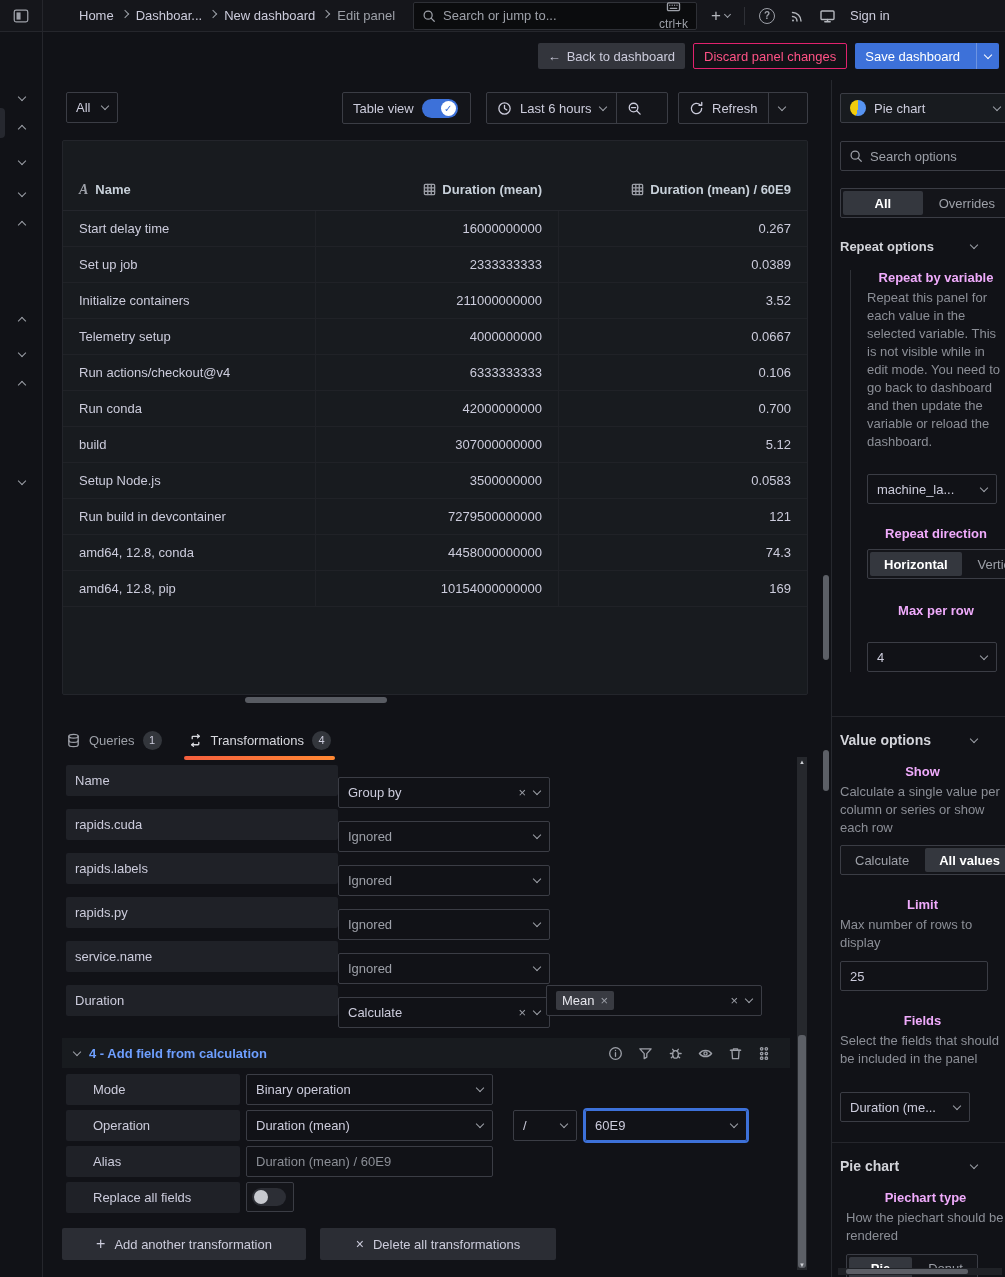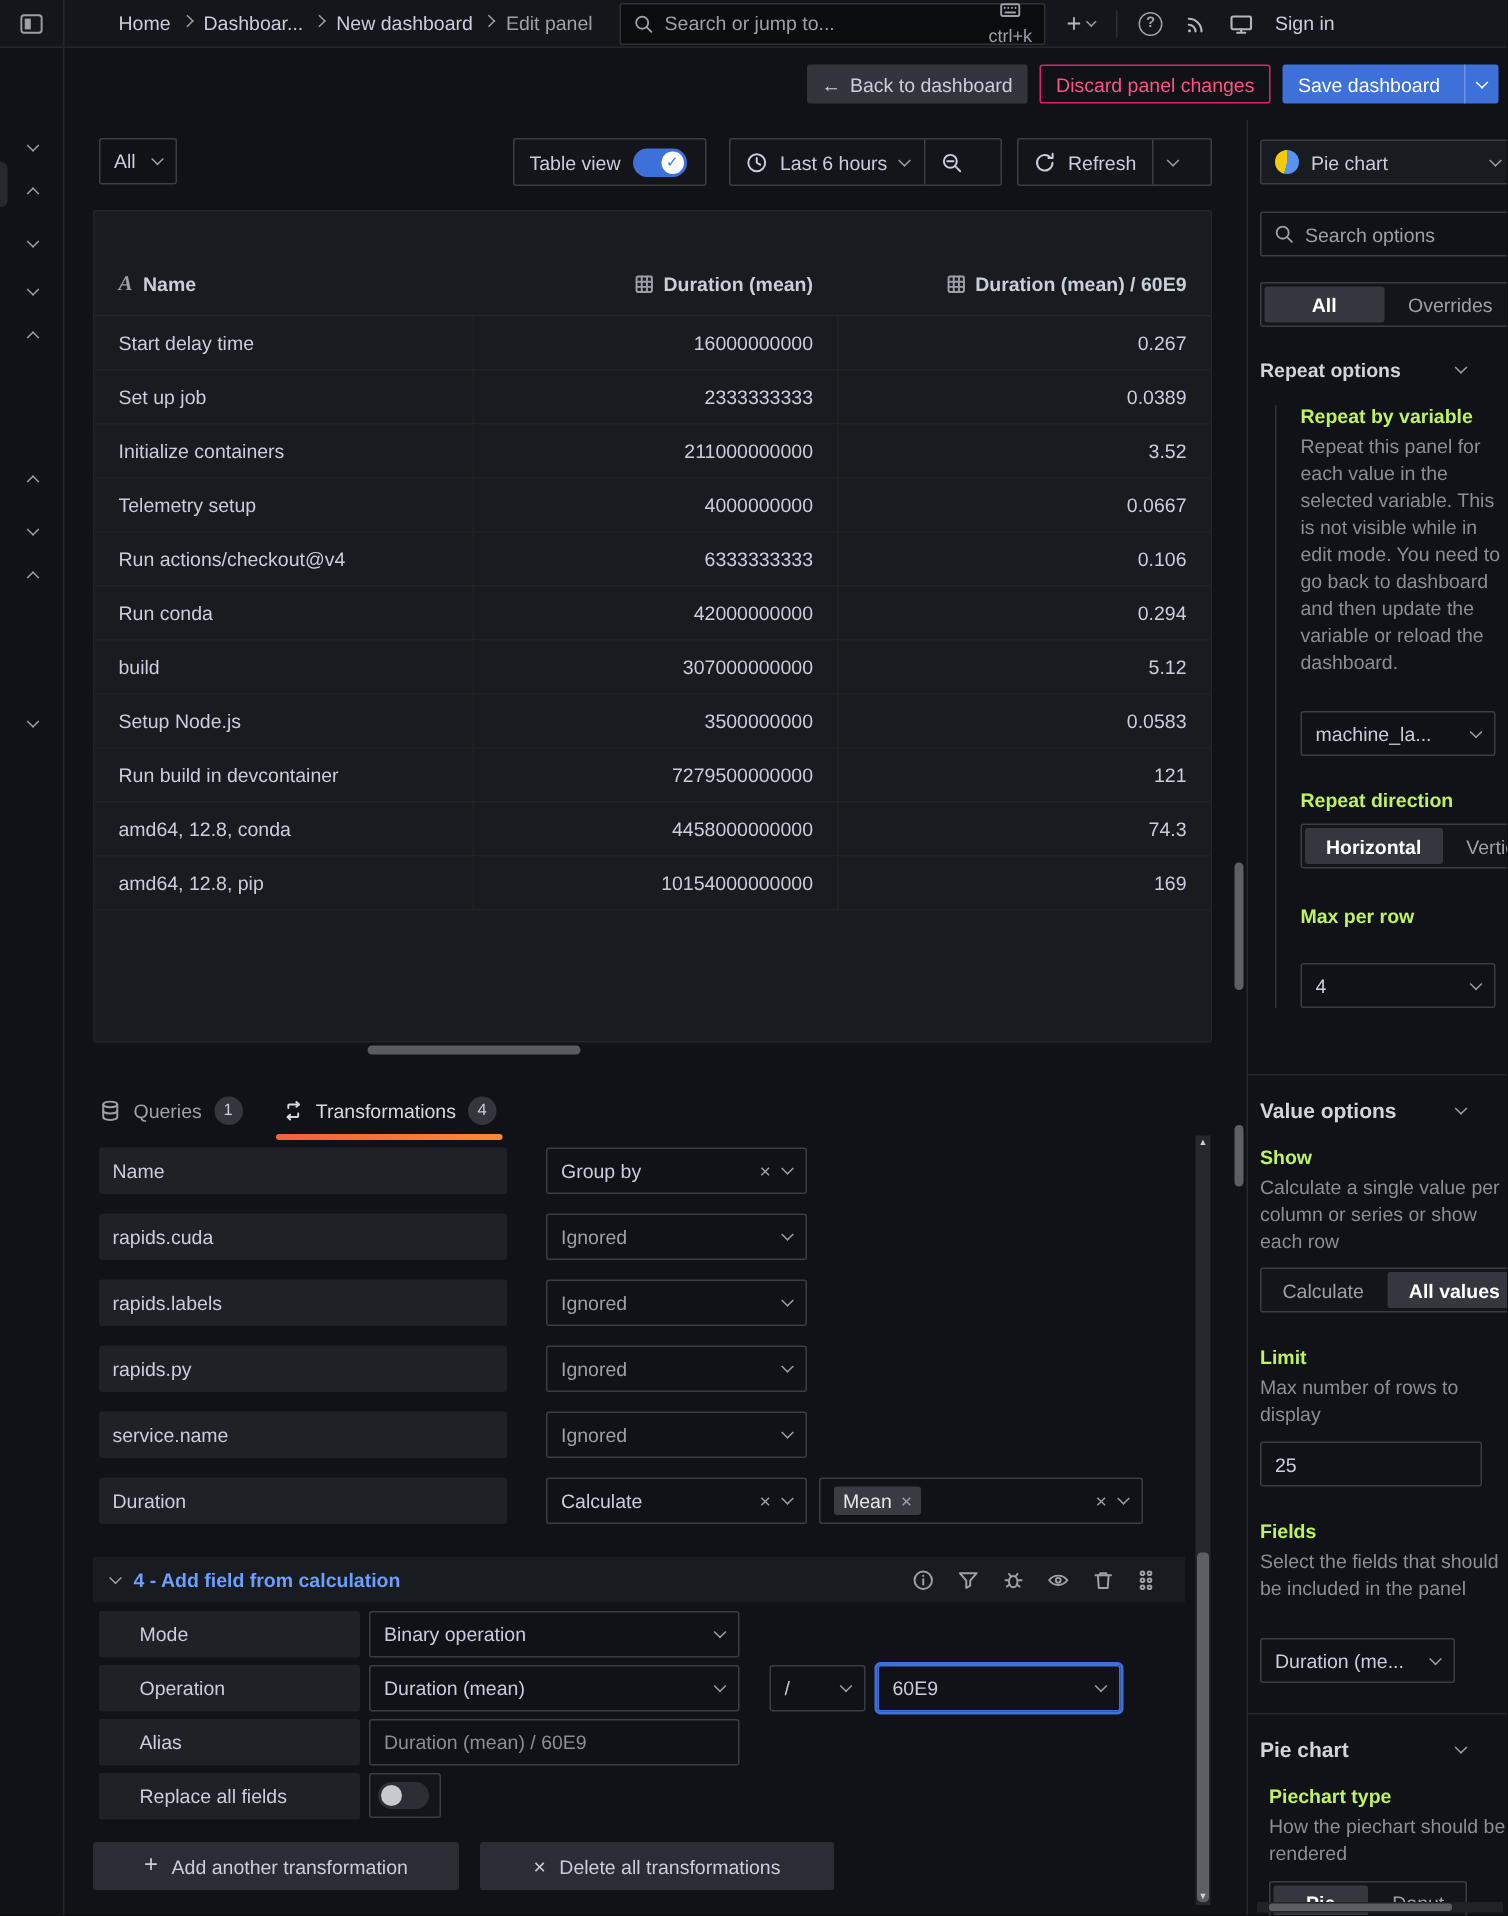--- a/index.html
+++ b/index.html
@@ -77,21 +77,21 @@
   
   .tabsrow { position:absolute; left:0; top:643px; height:34px; display:flex; align-items:center; gap:26px; padding-left:23px; }
   .tab { position:relative; height:34px; display:flex; align-items:center; gap:8px; color:#9da0a8; cursor:pointer; }
   .tab.active { color:#d8d9df; }
   .tab .badge { min-width:19px; height:19px; border-radius:10px; background:#33363c; color:#ccccdc; font-size:11px; display:flex; align-items:center; justify-content:center; padding:0 5px; }
   .tab.active::after { content:""; position:absolute; left:-4px; right:-4px; bottom:-3px; height:4px; border-radius:2px; background:linear-gradient(90deg,#f55f3e,#ff8833); }
 
   
   .flabel { position:absolute; left:23px; width:272px; height:31px; background:#1f2127; border-radius:2px; display:flex; align-items:center; padding:0 9px; color:#ccccdc; }
   .flabel.small { width:174px;padding-left:27px; }
-  .fselect { position:absolute; left:321px; width:174px; height:31px; }
+  .fselect { position:absolute; left:295px; width:212px; height:31px;margin-top:12px; }
   .tag { background:#393b42; border-radius:2px; padding:2px 6px; display:inline-flex; gap:6px; align-items:center; color:#e6e6ec; }
   .t4header { position:absolute; left:19px; top:958px; width:728px; height:30px; background:#181b1f; display:flex; align-items:center; gap:9px; padding:0 20px 0 12px; }
   .t4title { color:#6e9fff; font-weight:bold; }
   .t4icons { margin-left:auto; display:flex; align-items:center; gap:15px; color:#9da0a8; }
   .togglebox { position:absolute; left:203px; width:48px; height:30px; border:1px solid #3b3d45; border-radius:2px; display:flex; align-items:center; padding-left:5px; background:#14151a; }
   .txtinput { position:absolute; left:203px; width:247px; height:31px; background:#111217; border:1px solid #3b3d45; border-radius:2px; color:#ccccdc; padding:0 9px; font:inherit; }
   .txtinput::placeholder { color:#8b8e96; opacity:1; }
   .bigbtn { position:absolute; top:1148px; height:32px; background:#2b2d34; border-radius:2px; color:#ccccdc; display:flex; align-items:center; justify-content:center; gap:9px; cursor:pointer; }
 
   
@@ -111,21 +111,21 @@
   .radio { display:flex; align-items:center; justify-content:center; padding:0 14px; color:#9da0a8; cursor:pointer; white-space:nowrap; }
   .radio.active { background:#34373e; color:#fff; margin:2px; border-radius:2px; font-weight:bold; }
   .opt-tabs { margin-top:17px; width:170px; }
   .opt-tabs .radio { flex:1; }
 
   .sec-head { display:flex; align-items:center; font-weight:bold; color:#d3d4da; cursor:pointer; }
   .sec-head .chev { margin-left:auto; margin-right:28px; }
   .subsec { font-size:13px; margin-top:21px;text-align:center; }
   .bigsec { font-size:14px; padding-top:15px; margin-top:20px; border-top:1px solid #25262c; margin-left:-8px; padding-left:8px; }
   .indent { margin-left:10px; border-left:1px solid #2e3036; padding-left:16px; margin-top:6px; }
-  .optlabel { font-weight:bold; color:#bef264; margin-top:16px; }
+  .optlabel { font-weight:bold; color:#f0abfc; margin-top:16px;text-align:center; }
   .optdesc { color:#8b8e96; line-height:1.38; margin-top:4px; }
   .opt-select { margin-top:24px; width:130px; height:30px; }
   .opt-input { margin-top:9px; width:148px; height:30px; background:#111217; border:1px solid #3b3d45; border-radius:2px; color:#ccccdc; padding:0 9px; font:inherit; display:block; }
   .hscroll-opt { position:absolute; left:6px; bottom:2px; width:164px; height:7px; background:#202227; }
   .hscroll-opt .thumb { position:absolute; left:8px; top:1px; width:122px; height:5px; background:#5c5f66; border-radius:2px; }
   .focused { outline:2px solid #3d71d9; outline-offset:0; border-color:#3d71d9; }
 </style>
 </head>
 <body>
 
@@ -309,21 +309,21 @@
             <div class="c3">0.0667</div>
           </div>
         <div class="trow">
             <div class="c1">Run actions/checkout@v4</div>
             <div class="c2">6333333333</div>
             <div class="c3">0.106</div>
           </div>
         <div class="trow">
             <div class="c1">Run conda</div>
             <div class="c2">42000000000</div>
-            <div class="c3">0.294</div>
+            <div class="c3">0.700</div>
           </div>
         <div class="trow">
             <div class="c1">build</div>
             <div class="c2">307000000000</div>
             <div class="c3">5.12</div>
           </div>
         <div class="trow">
             <div class="c1">Setup Node.js</div>
             <div class="c2">3500000000</div>
             <div class="c3">0.0583</div>

